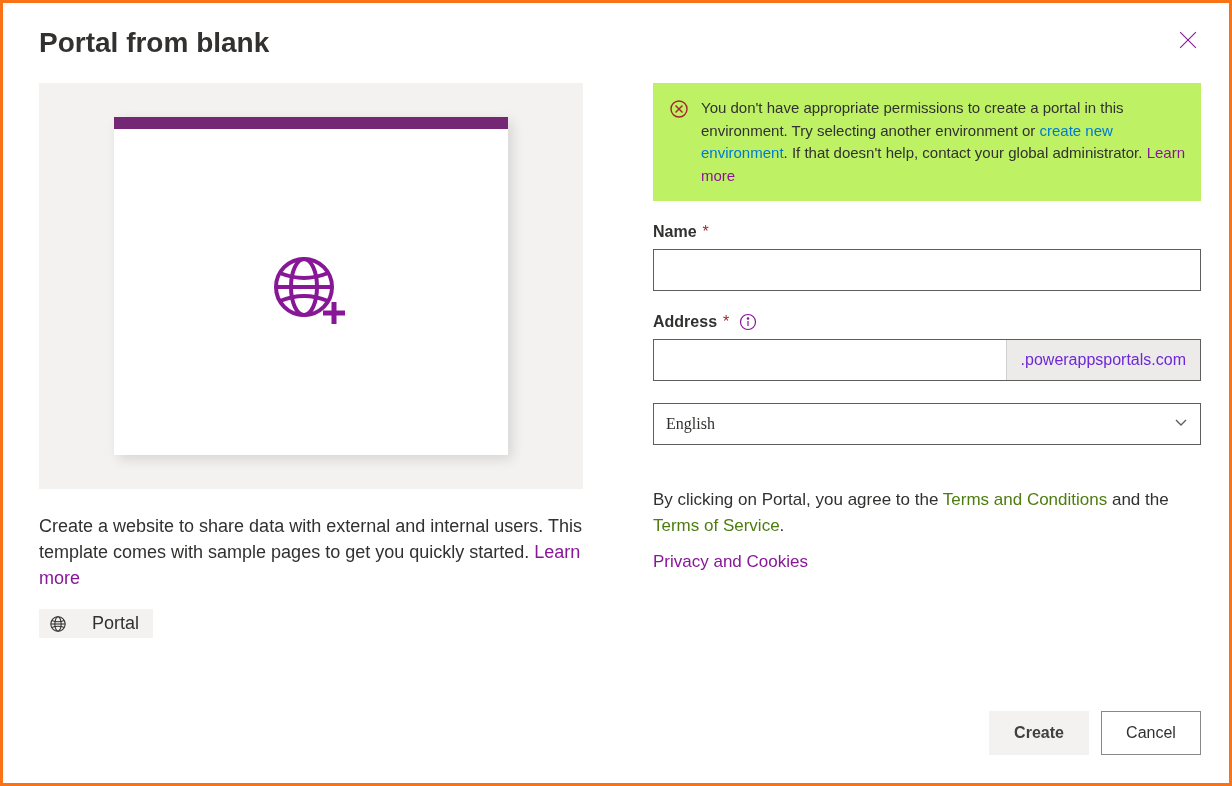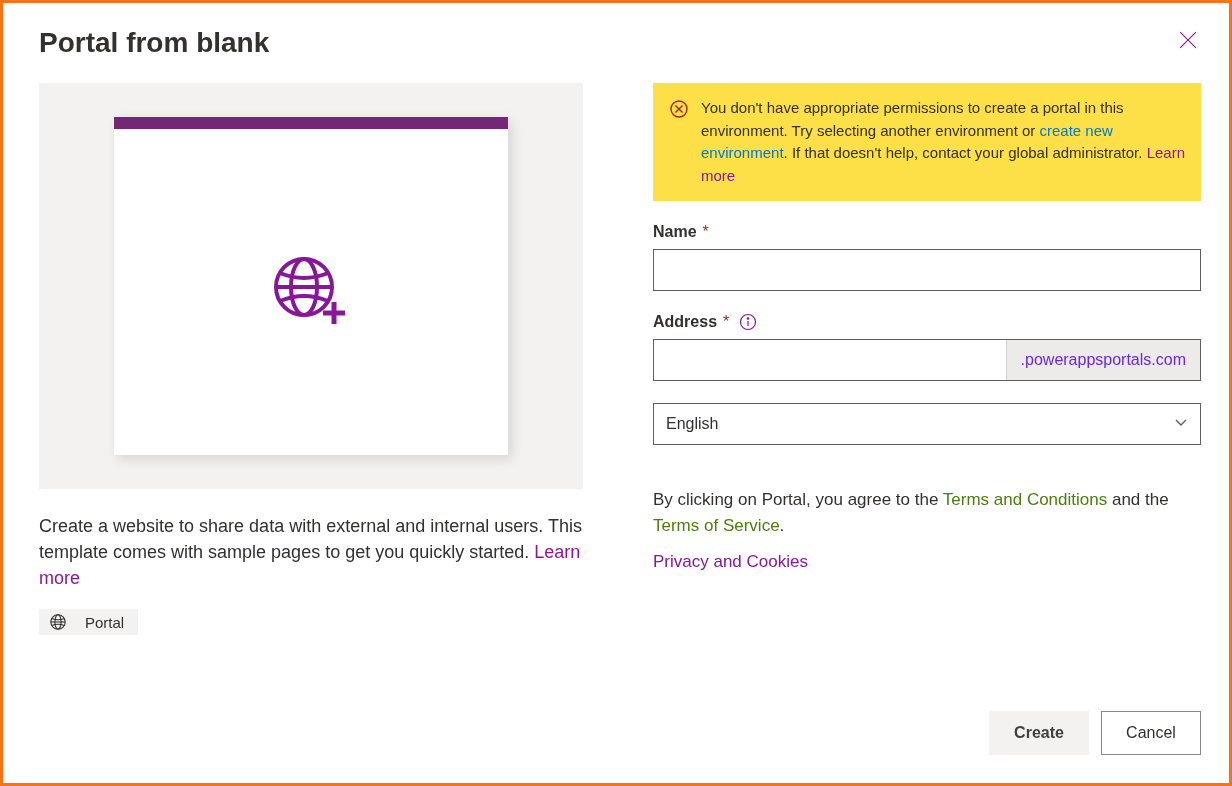--- a/index.html
+++ b/index.html
@@ -87,36 +87,36 @@
       color: #323130;
     }
     .description a {
       color: #881798;
       text-decoration: none;
     }
     .badge {
       margin-top: 18px;
       display: inline-flex;
       align-items: center;
-      gap: 18px;
+      gap: 25px;
       background: #f3f2f1;
       padding: 4px 14px 4px 10px;
-      font-size: 15px;
+      font-size: 18px;
     }
     .badge svg {
       width: 18px;
       height: 18px;
     }
     .right-col {
       flex: 1;
       display: flex;
       flex-direction: column;
     }
     .error-banner {
-      background: #fde047;
+      background: #bef264;
       padding: 14px 16px 14px 16px;
       display: flex;
       gap: 12px;
       margin-bottom: 22px;
     }
     .error-icon {
       color: #a4262c;
       flex-shrink: 0;
       margin-top: 2px;
     }
@@ -189,20 +189,21 @@
     .select-wrap {
       position: relative;
       width: 100%;
       height: 42px;
       border: 1px solid #605e5c;
       display: flex;
       align-items: center;
       padding: 0 12px;
       font-size: 16px;
       cursor: pointer;
+      font-family: Liberation Serif, serif;
     }
     .select-chevron {
       position: absolute;
       right: 12px;
       color: #605e5c;
     }
     .agree-text {
       margin-top: 20px;
       font-size: 17px;
       line-height: 1.55;

